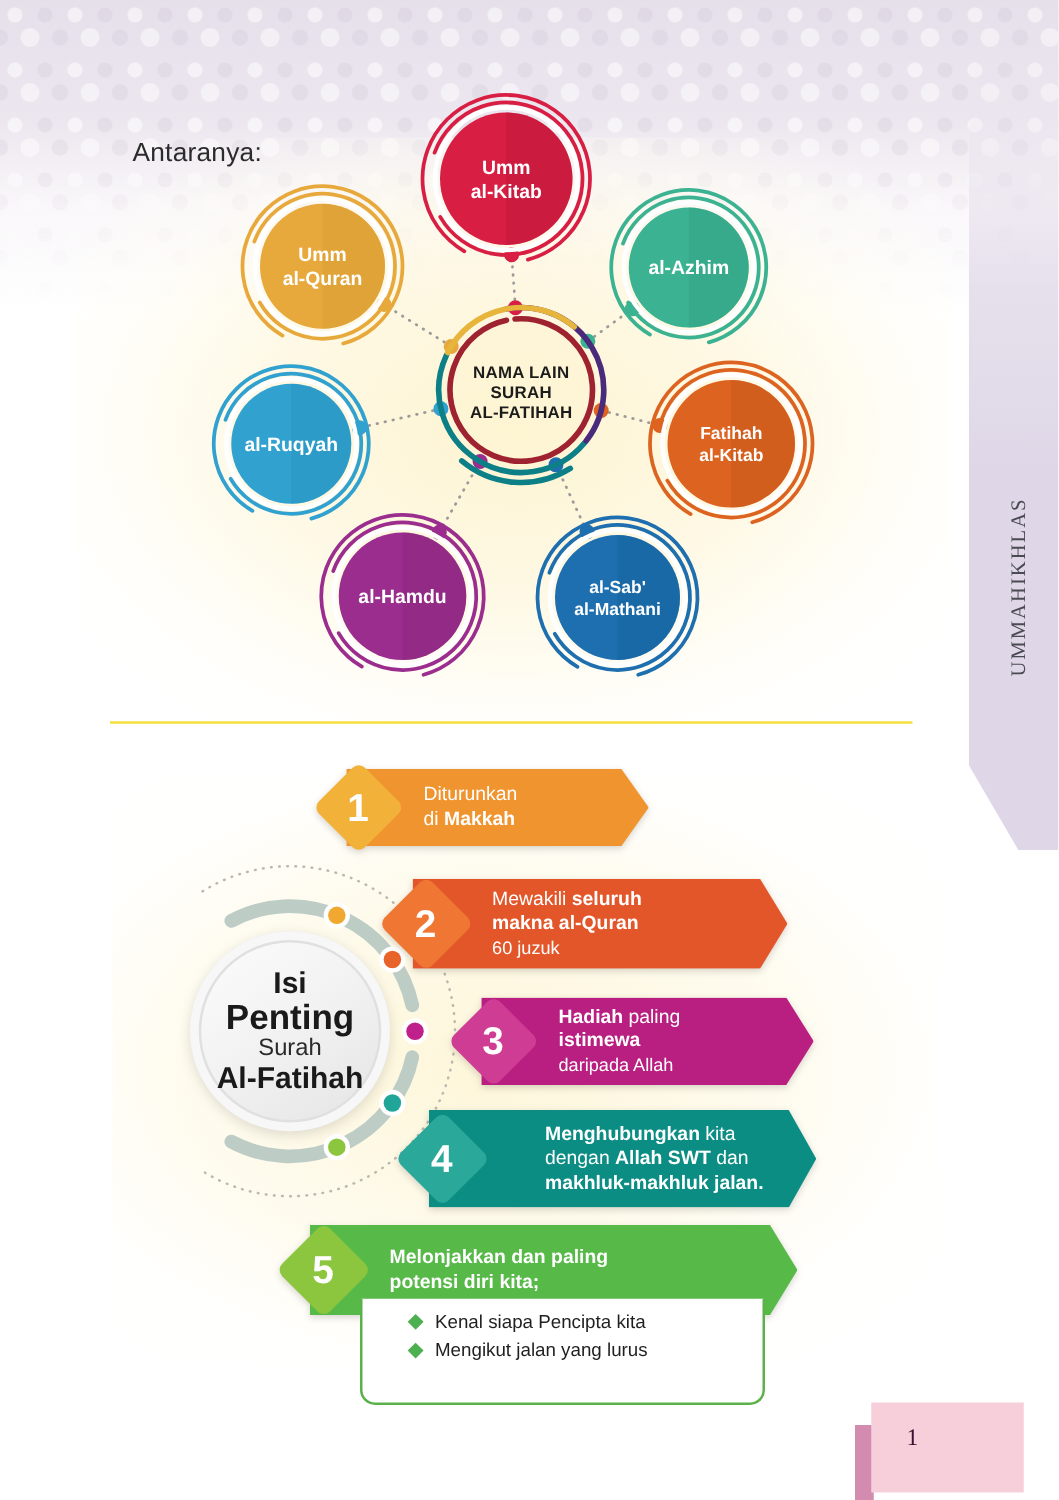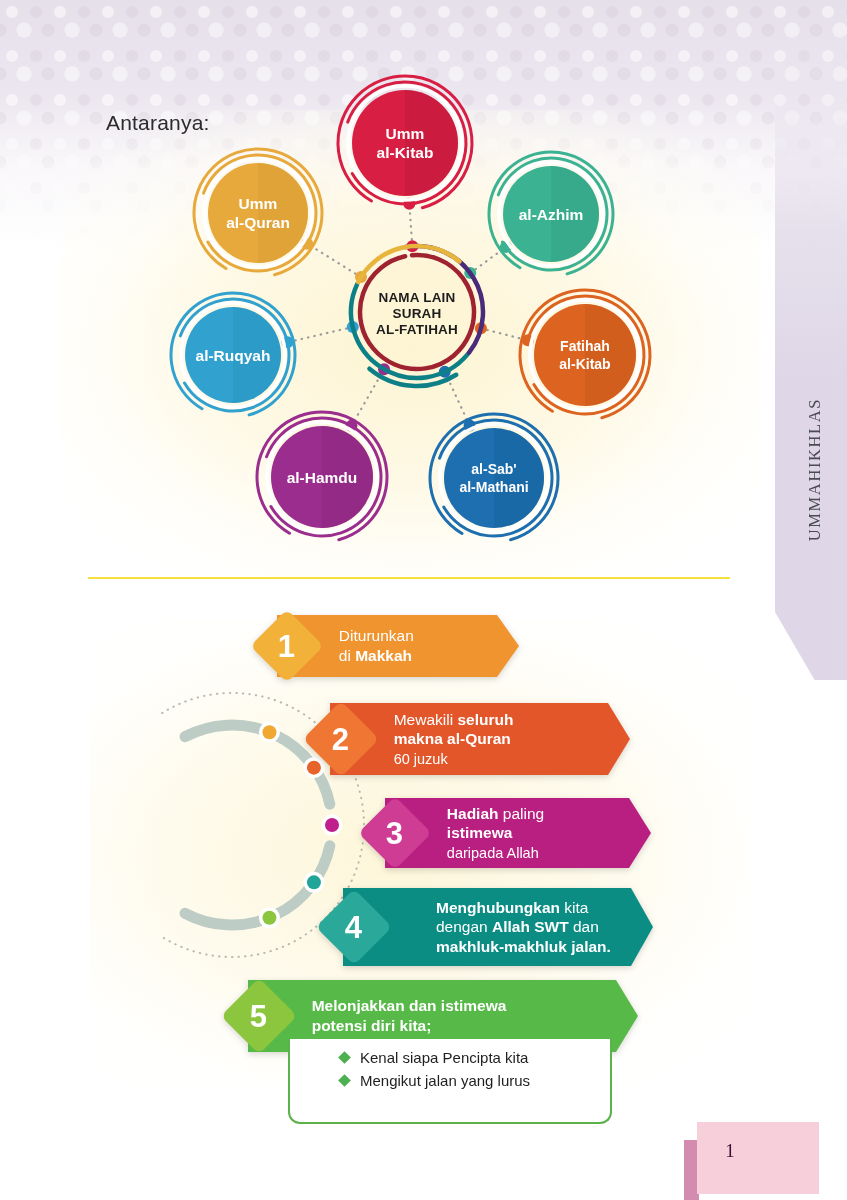--- a/index.html
+++ b/index.html
@@ -225,21 +225,21 @@
 
   
   .bullet-box {
     position: absolute;
     left: 288px; top: 1039px;
     width: 324px; height: 85px;
     border: 2px solid #5bb14a;
     border-top: none;
     border-radius: 0 0 12px 12px;
     background: #ffffff;
-    padding: 11px 0 0 50px;
+    padding: 11px 0 0 38px;
   }
   .bullet-row {
     display: flex;
     align-items: center;
     font-size: 15px;
     color: #1f1f1f;
     line-height: 1.0;
     margin-bottom: 8px;
   }
   .bullet-dia {
@@ -385,20 +385,26 @@
         <circle cx="183.9152044288992" cy="77.64235636489539" r="7" fill="#e8632a"></circle>
         <circle cx="202" cy="135" r="10.5" fill="#ffffff"></circle>
         <circle cx="202" cy="135" r="7" fill="#c0208c"></circle>
         <circle cx="183.9152044288992" cy="192.3576436351046" r="10.5" fill="#ffffff"></circle>
         <circle cx="183.9152044288992" cy="192.3576436351046" r="7" fill="#21a598"></circle>
         <circle cx="139.4606593415912" cy="227.71838545667873" r="10.5" fill="#ffffff"></circle>
         <circle cx="139.4606593415912" cy="227.71838545667873" r="7" fill="#8cc63f"></circle>
       </g>
   </svg>
 
+  <div class="isi-circle">
+    <div class="isi-line1">Isi</div>
+    <div class="isi-line2">Penting</div>
+    <div class="isi-line3">Surah</div>
+    <div class="isi-line4">Al-Fatihah</div>
+  </div>
 
   <div id="banner-host">
       <div class="banner" style="left: 277px; top: 615px; width: 242px; height: 62px;">
         <div class="banner-body" style="background: linear-gradient(rgb(240, 148, 47) 0%, rgb(240, 148, 47) 100%);">
           <div class="banner-text" style="margin-left: 61.84px;">
             <div><span>Diturunkan</span></div>
             <div><span>di </span><b>Makkah</b></div>
           </div>
         </div>
         <div class="banner-num" style="width: 52px; height: 52px; background: rgb(242, 178, 58); margin-left: -15.6px;">
@@ -437,21 +443,21 @@
             <div><b>makhluk-makhluk jalan.</b></div>
           </div>
         </div>
         <div class="banner-num" style="width: 54px; height: 54px; background: rgb(42, 168, 154); margin-left: -16.2px;">
           <span>4</span>
         </div>
       </div>
       <div class="banner" style="left: 248px; top: 980px; width: 390px; height: 72px;">
         <div class="banner-body" style="background: linear-gradient(rgb(87, 185, 71) 0%, rgb(87, 185, 71) 100%);">
           <div class="banner-text" style="margin-left: 63.68px;">
-            <div><b>Melonjakkan dan istimewa</b></div>
+            <div><b>Melonjakkan dan paling</b></div>
             <div><b>potensi diri kita;</b></div>
           </div>
         </div>
         <div class="banner-num" style="width: 54px; height: 54px; background: rgb(140, 198, 63); margin-left: -16.2px;">
           <span>5</span>
         </div>
       </div>
     </div>
 
   <div class="bullet-box">

